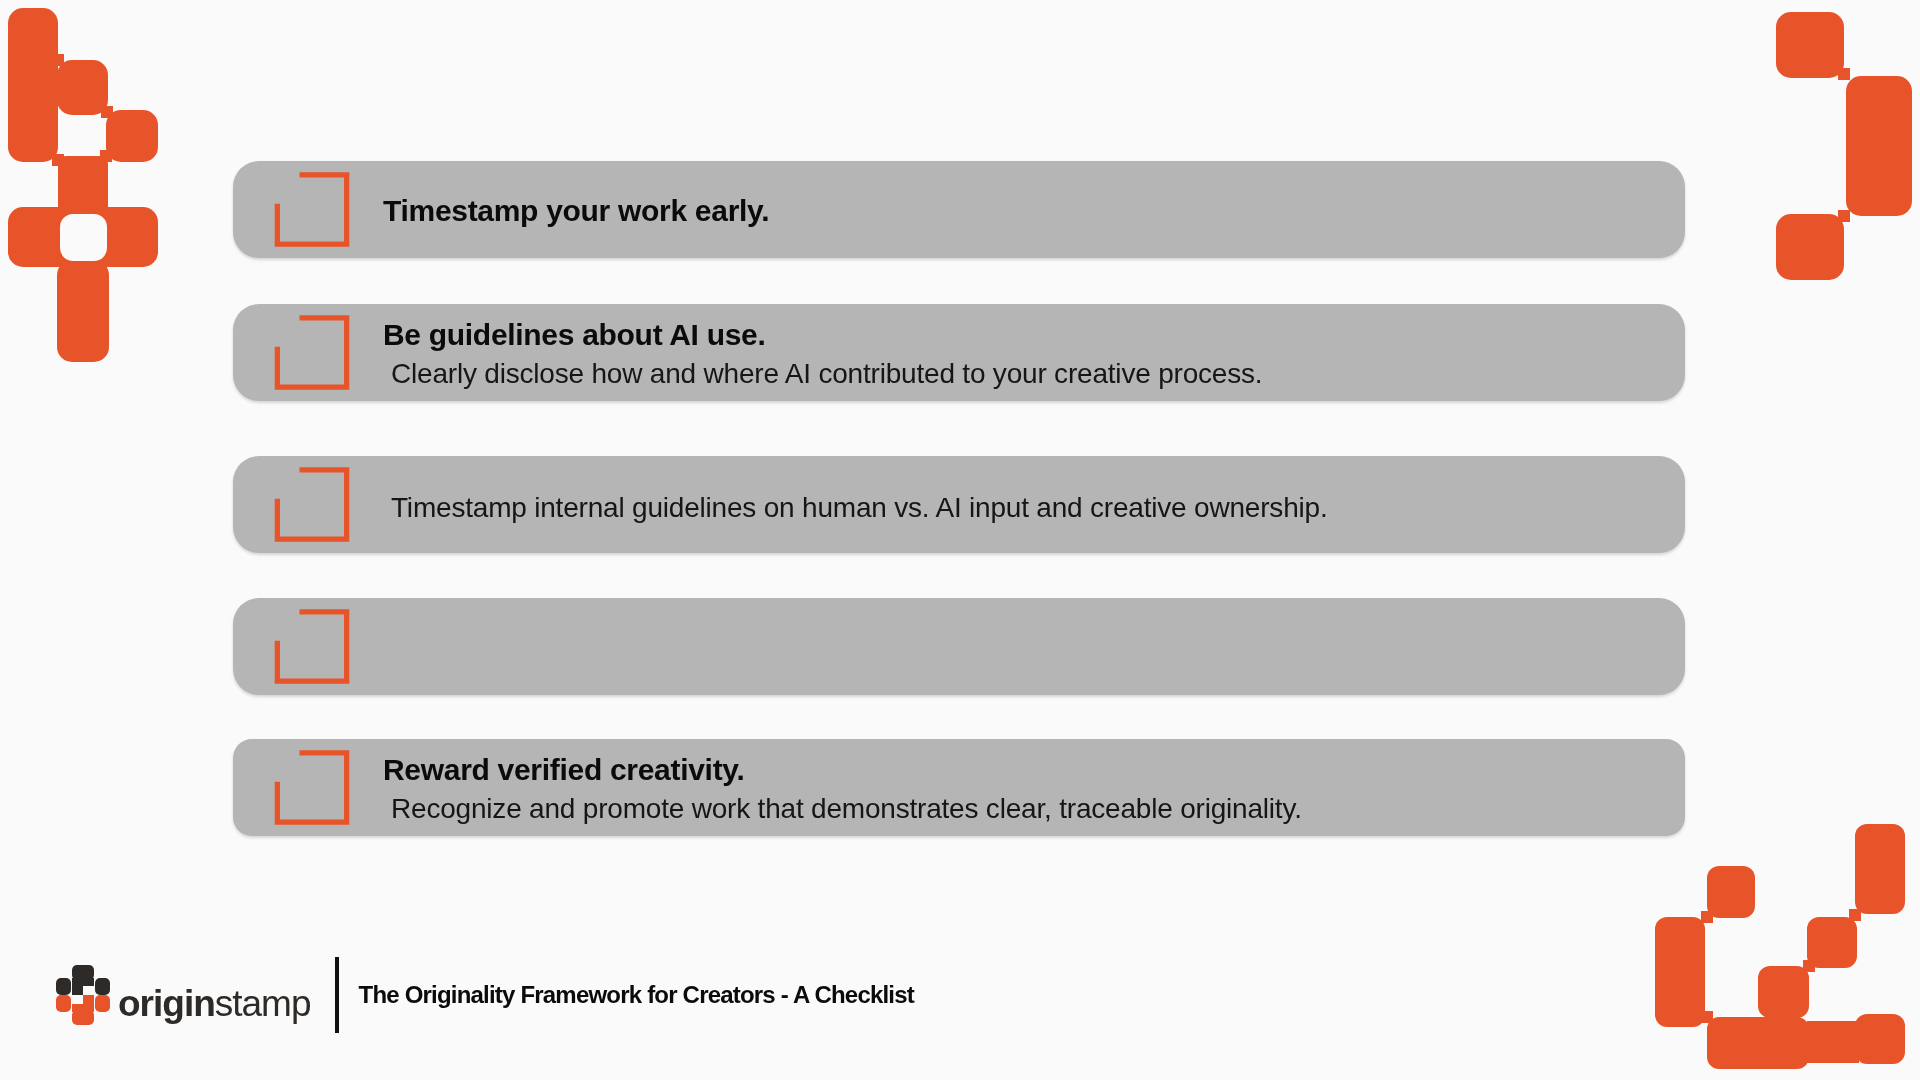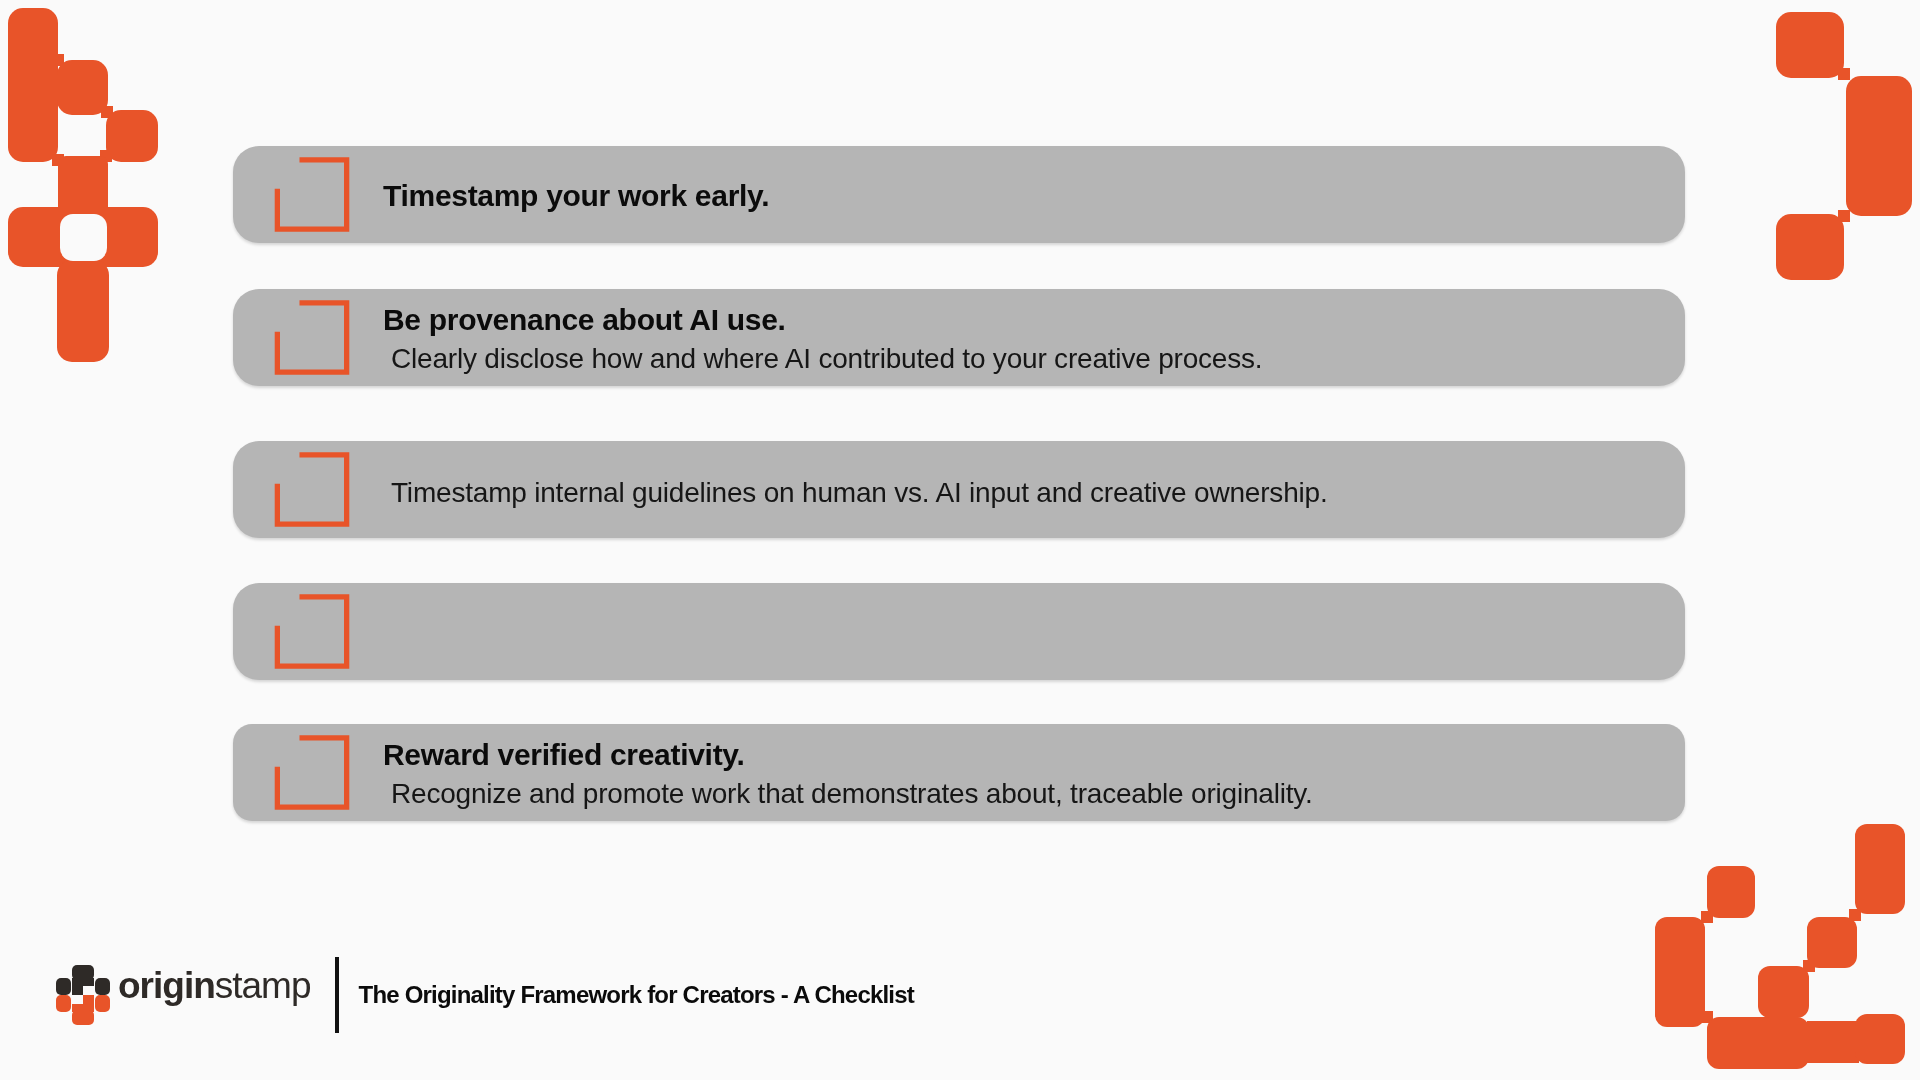--- a/index.html
+++ b/index.html
@@ -28,20 +28,21 @@
   .checklist{position:absolute;left:233px;top:0;width:1452px;}
   .row{
     position:absolute;
     left:0;
     width:1452px;height:97px;
     background:var(--row-bg);
     border-radius:26px;
     box-shadow:0 2px 3px rgba(0,0,0,0.15);
     display:flex;
     align-items:center;
+    margin-top:15px;
   }
   .row-1{top:146px;}
   .row-2{top:289px;}
   .row-3{top:441px;}
   .row-4{top:583px;}
   .row-5{top:724px;border-radius:19px;}
   .checkbox-icon{
     position:absolute;
     left:40px;top:10px;
     color:var(--accent);
@@ -59,21 +60,21 @@
   }
   .row-desc{
     font-size:28px;font-weight:400;color:var(--text-secondary);
     line-height:1.25;margin-top:3px;padding-left:8px;letter-spacing:-0.2px;
   }
 
   .footer{
     position:absolute;left:56px;top:950px;height:90px;
     display:flex;align-items:center;
   }
-  .logo{display:flex;align-items:flex-start;}
+  .logo{display:flex;align-items:flex-end;}
   .logo-mark{display:block;}
   .fill-dark{fill:var(--logo-dark);}
   .fill-accent{fill:var(--accent);}
   .wordmark{
     margin-left:8px;
     font-size:37px;color:var(--logo-dark);letter-spacing:-1px;
     white-space:nowrap;
   }
   .wordmark .bold{font-weight:700;}
   .wordmark .light{font-weight:400;}
@@ -147,21 +148,21 @@
     <div class="row-text">
       <div class="row-title">Timestamp your work early.</div>
     </div>
   </div>
 
   <div class="row row-2">
     <svg class="checkbox-icon" width="78" height="77" viewBox="0 0 80 80">
       <path d="M27 4 L76 4 L76 76 L4 76 L4 34" fill="none" stroke="currentColor" stroke-width="5.5"></path>
     </svg>
     <div class="row-text">
-      <div class="row-title">Be provenance about AI use.</div>
+      <div class="row-title">Be guidelines about AI use.</div>
       <div class="row-desc">Clearly disclose how and where AI contributed to your creative process.</div>
     </div>
   </div>
 
   <div class="row row-3">
     <svg class="checkbox-icon" width="78" height="77" viewBox="0 0 80 80">
       <path d="M27 4 L76 4 L76 76 L4 76 L4 34" fill="none" stroke="currentColor" stroke-width="5.5"></path>
     </svg>
     <div class="row-text">
       <div class="row-desc">Timestamp internal guidelines on human vs. AI input and creative ownership.</div>
@@ -173,21 +174,21 @@
       <path d="M27 4 L76 4 L76 76 L4 76 L4 34" fill="none" stroke="currentColor" stroke-width="5.5"></path>
     </svg>
   </div>
 
   <div class="row row-5">
     <svg class="checkbox-icon" width="78" height="77" viewBox="0 0 80 80">
       <path d="M27 4 L76 4 L76 76 L4 76 L4 34" fill="none" stroke="currentColor" stroke-width="5.5"></path>
     </svg>
     <div class="row-text">
       <div class="row-title">Reward verified creativity.</div>
-      <div class="row-desc">Recognize and promote work that demonstrates about, traceable originality.</div>
+      <div class="row-desc">Recognize and promote work that demonstrates clear, traceable originality.</div>
     </div>
   </div>
 
 </div>
 
 <div class="footer">
   <div class="logo">
     <svg class="logo-mark" width="54" height="60" viewBox="0 0 54 60">
       <g class="fill-dark">
         <rect x="16" y="0" width="22" height="15" rx="5"></rect>

